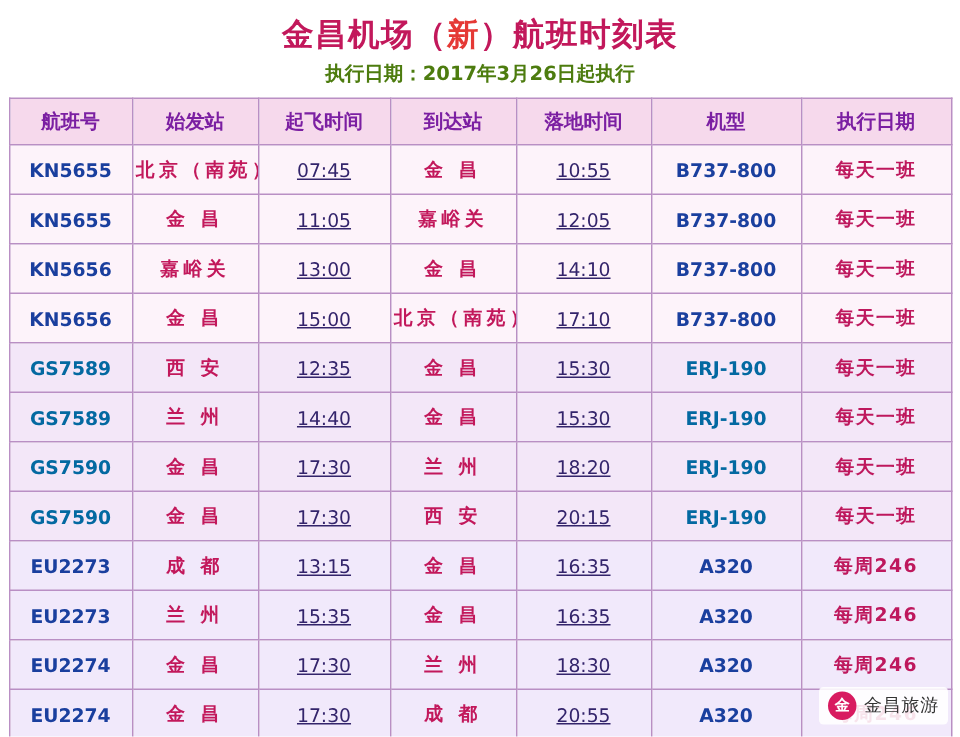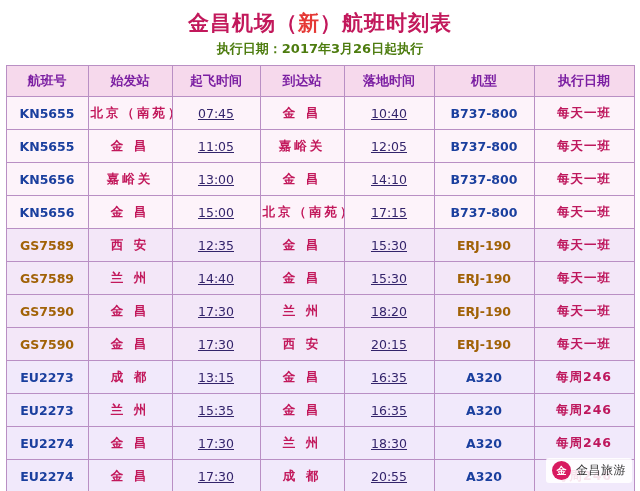--- a/index.html
+++ b/index.html
@@ -77,21 +77,21 @@
   tr.grp-c td { background: #f1e9fb; }
 
   td.flightno { font-weight: bold; margin-left: 33px; }
   td.city { font-weight: bold; letter-spacing: 3px; }
   td.time { }
   td.model { font-weight: bold; }
   td.freq { font-weight: bold; letter-spacing: 1px; }
 
   
   .ink-pink  { color: #c2185b; }
-  .ink-purple{ color: #a16207; }
+  .ink-purple{ color: #0369a1; }
   .ink-blue  { color: #1a3f9e; }
   .ink-red   { color: #be185d; }
   .ink-dark  { color: #33246b; text-decoration: underline; }
 
   
   .watermark {
     position: absolute;
     right: 8px;
     bottom: 8px;
     display: flex;
@@ -147,21 +147,21 @@
         <th>机型</th>
         <th>执行日期</th>
       </tr>
     </thead>
     <tbody>
       <tr class="grp-a">
         <td class="flightno ink-blue">KN5655</td>
         <td class="city ink-pink">北京（南苑）</td>
         <td class="time ink-dark">07:45</td>
         <td class="city ink-pink">金 昌</td>
-        <td class="time ink-dark">10:40</td>
+        <td class="time ink-dark">10:55</td>
         <td class="model ink-blue">B737-800</td>
         <td class="freq ink-red">每天一班</td>
       </tr>
       <tr class="grp-a">
         <td class="flightno ink-blue">KN5655</td>
         <td class="city ink-pink">金 昌</td>
         <td class="time ink-dark">11:05</td>
         <td class="city ink-pink">嘉峪关</td>
         <td class="time ink-dark">12:05</td>
         <td class="model ink-blue">B737-800</td>
@@ -174,21 +174,21 @@
         <td class="city ink-pink">金 昌</td>
         <td class="time ink-dark">14:10</td>
         <td class="model ink-blue">B737-800</td>
         <td class="freq ink-red">每天一班</td>
       </tr>
       <tr class="grp-a">
         <td class="flightno ink-blue">KN5656</td>
         <td class="city ink-pink">金 昌</td>
         <td class="time ink-dark">15:00</td>
         <td class="city ink-pink">北京（南苑）</td>
-        <td class="time ink-dark">17:15</td>
+        <td class="time ink-dark">17:10</td>
         <td class="model ink-blue">B737-800</td>
         <td class="freq ink-red">每天一班</td>
       </tr>
       <tr class="grp-b">
         <td class="flightno ink-purple">GS7589</td>
         <td class="city ink-pink">西 安</td>
         <td class="time ink-dark">12:35</td>
         <td class="city ink-pink">金 昌</td>
         <td class="time ink-dark">15:30</td>
         <td class="model ink-purple">ERJ-190</td>

